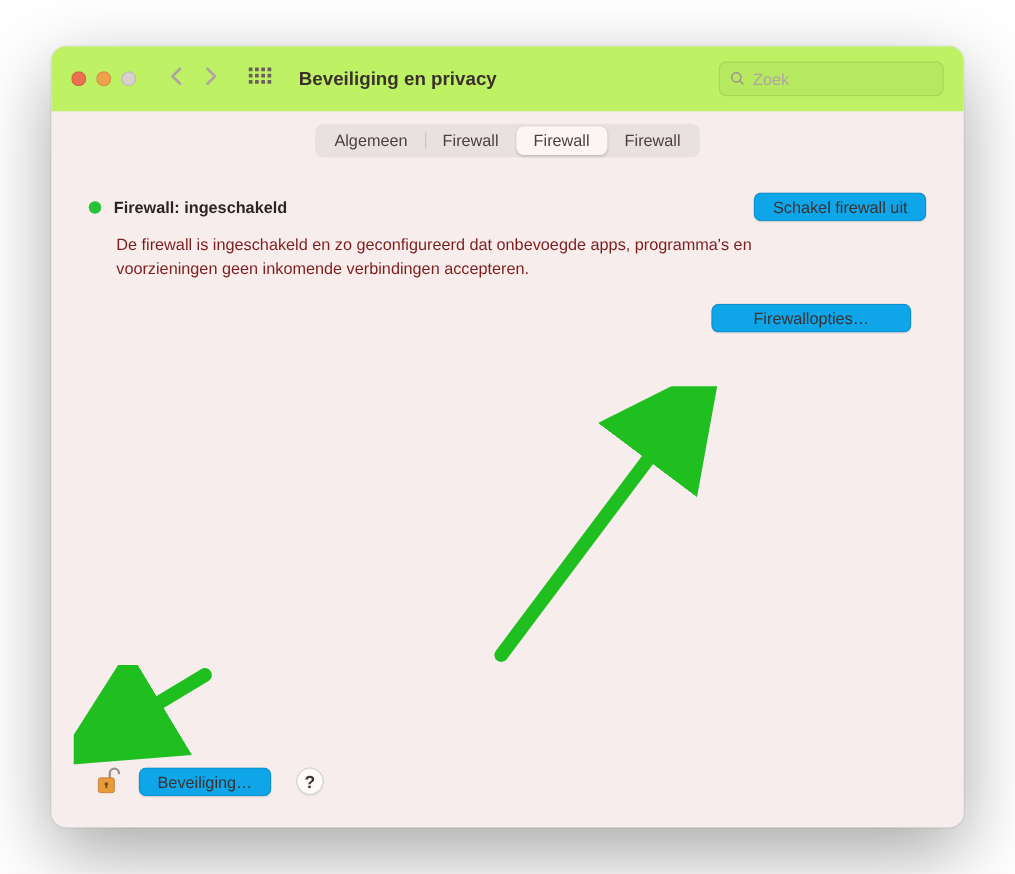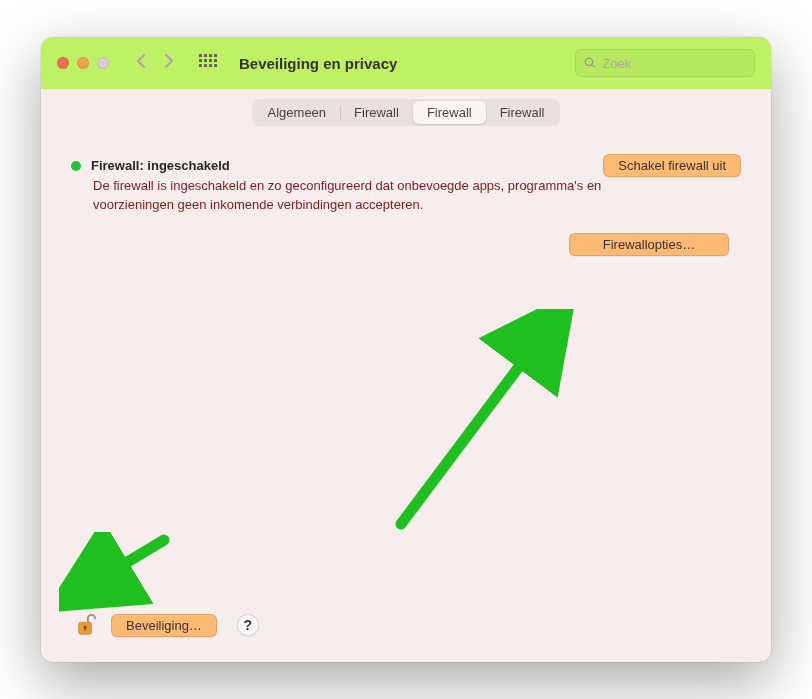--- a/index.html
+++ b/index.html
@@ -83,28 +83,28 @@
     }
     .tab + .tab { position: relative; }
     .tab:not(.selected) + .tab:not(.selected)::before {
       content: "";
       position: absolute; left: 0; top: 5px; bottom: 5px;
       width: 1px; background: rgba(0,0,0,0.12);
     }
 
     .status-row {
       display: flex; align-items: center; justify-content: space-between;
-      margin: 8px 6px 0 6px;
+      margin: 8px 6px 10px 6px;
     }
     .status-left { display: flex; align-items: center; gap: 10px; }
     .status-dot { width: 10px; height: 10px; border-radius: 50%; background: #27c23a; }
     .status-text { font-size: 13px; font-weight: 700; color: #2e2422; }
 
     .mac-button {
-      background: #fdba74;
+      background: #0ea5e9;
       border: 0.5px solid rgba(0,0,0,0.12);
       border-radius: 6px;
       padding: 3px 14px;
       font-size: 13px;
       color: #3a302e;
       box-shadow: 0 1px 1px rgba(0,0,0,0.05);
       cursor: default;
       white-space: nowrap;
     }
 

